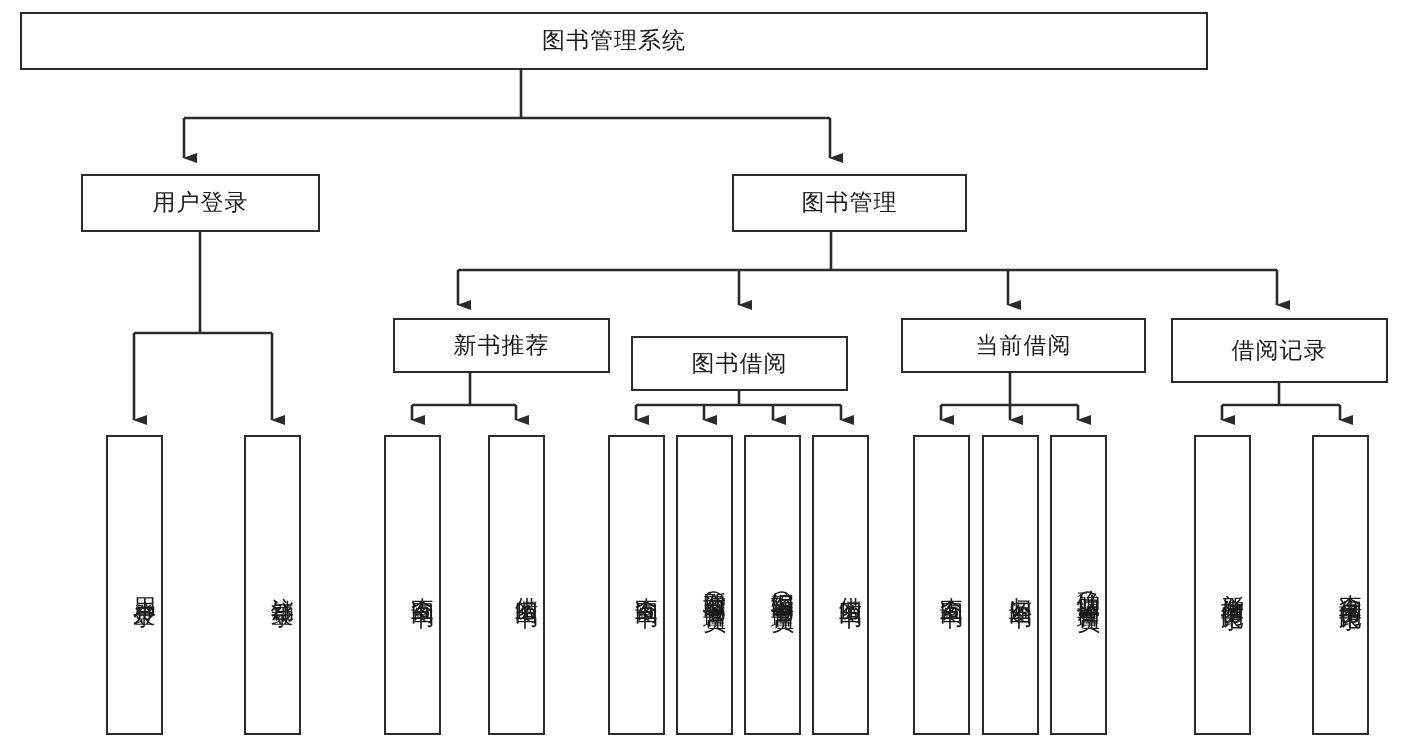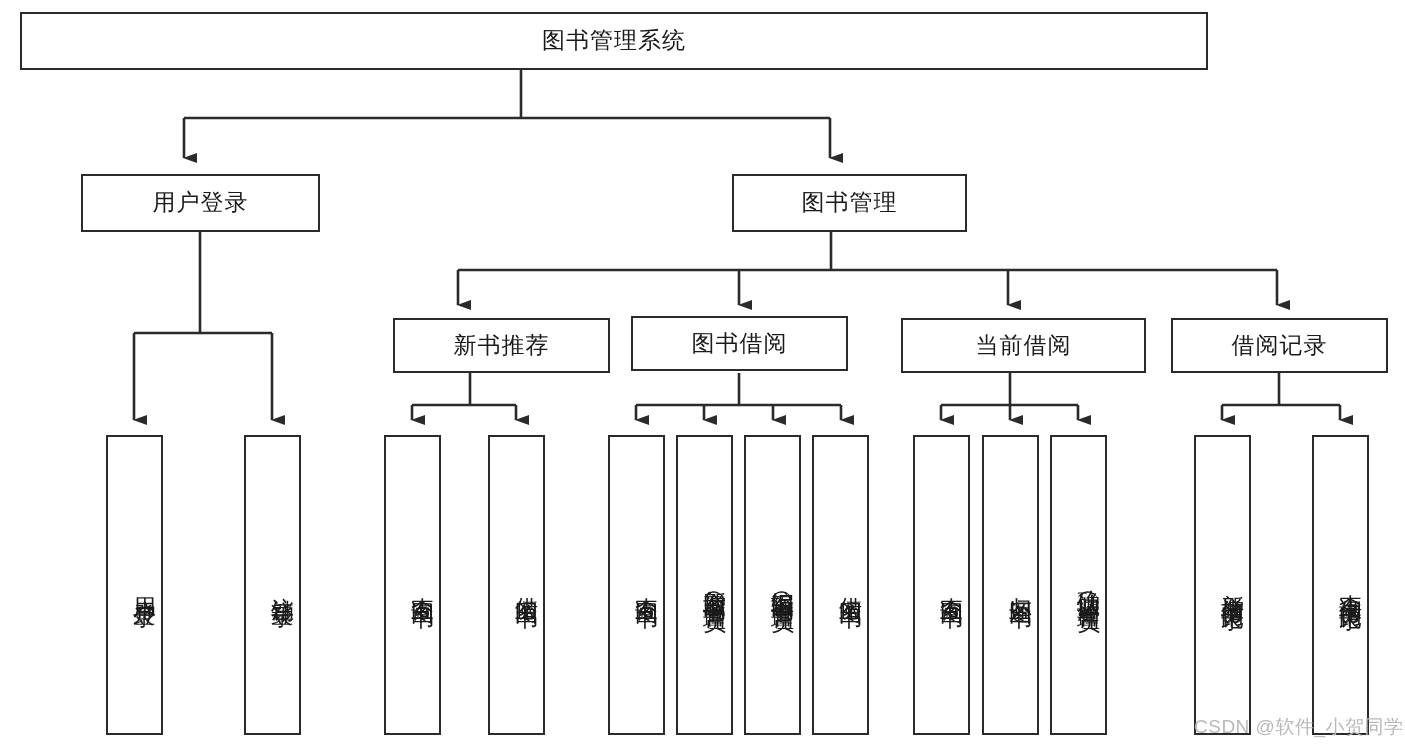--- a/index.html
+++ b/index.html
@@ -131,27 +131,27 @@
   <div class="node horiz" style="left:81px; top:174px; width:239px; height:58px;">
     <span>用户登录</span>
   </div>
   <div class="node horiz" style="left:712px; top:174px; width:235px; height:58px;margin-left:20px;">
     <span>图书管理</span>
   </div>
 
   <div class="node horiz" style="left:361px; top:318px; width:217px; height:55px;margin-left:32px;">
     <span>新书推荐</span>
   </div>
-  <div class="node horiz" style="left:631px; top:316px; width:217px; height:55px;">
+  <div class="node horiz" style="left:631px; top:336px; width:217px; height:55px;">
     <span>图书借阅</span>
   </div>
   <div class="node horiz" style="left:901px; top:318px; width:245px; height:55px;">
     <span>当前借阅</span>
   </div>
-  <div class="node horiz" style="left:1171px; top:318px; width:217px; height:55px;">
+  <div class="node horiz" style="left:1171px; top:318px; width:217px; height:65px;">
     <span>借阅记录</span>
   </div>
 
   <div class="node vert mid" style="left:106px; top:435px; width:57px; height:300px;">
     <span class="vtext">用户登录</span>
   </div>
   <div class="node vert mid" style="left:244px; top:435px; width:57px; height:300px;">
     <span class="vtext">注销登录</span>
   </div>
 
@@ -185,17 +185,14 @@
     <span class="vtext">确认归还（管理员）</span>
   </div>
 
   <div class="node vert mid" style="left:1194px; top:435px; width:57px; height:300px;">
     <span class="vtext">新增借阅记录</span>
   </div>
   <div class="node vert mid" style="left:1312px; top:435px; width:57px; height:300px;">
     <span class="vtext">查询借阅记录</span>
   </div>
 
-  <div class="watermark" style="left:1194px; top:714px;">
-    <span>CSDN @软件_小贺同学</span>
-  </div>
 
 </div>
 
 </body></html>

